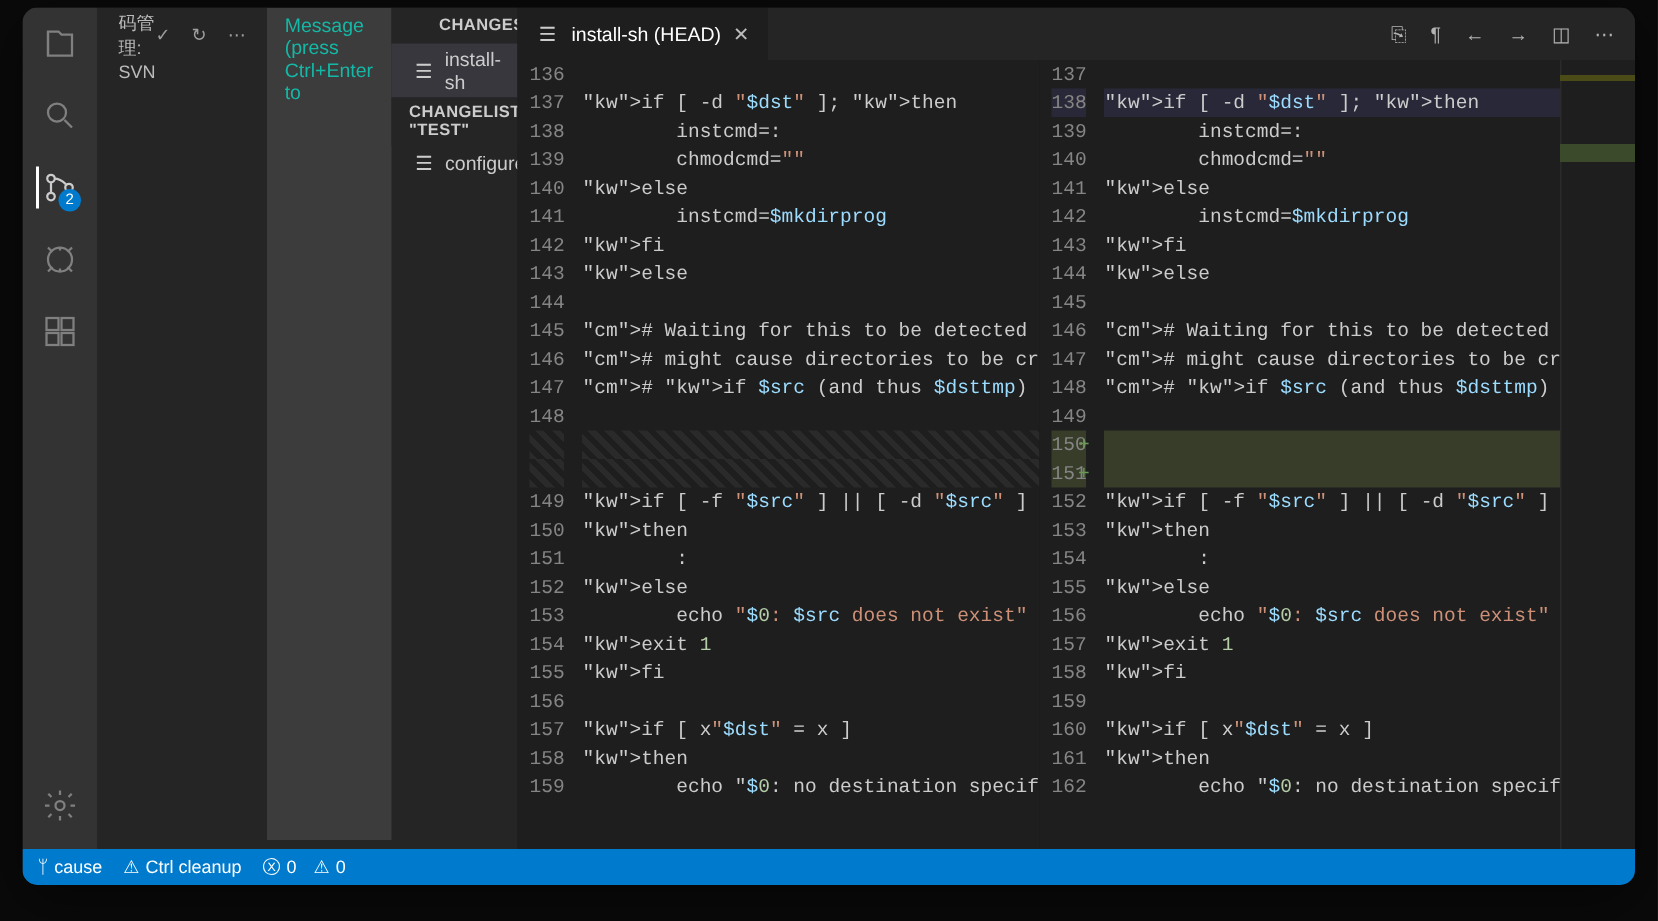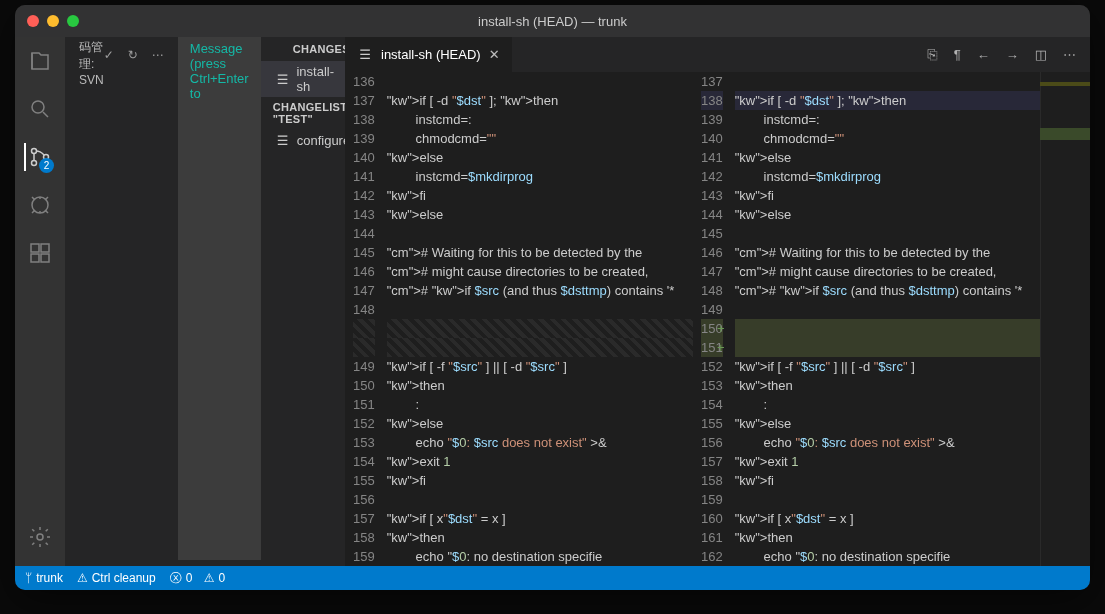--- a/index.html
+++ b/index.html
@@ -29,21 +29,21 @@
 .fic{width:16px;display:inline-flex;align-items:center;justify-content:center;color:#ccc}
 .mbadge{background:#0e639c;color:#fff;width:16px;height:16px;border-radius:3px;font-size:11px;display:flex;align-items:center;justify-content:center;font-weight:500}
 .gutter-ic{opacity:.7}
 .editor{flex:1;background:#1e1e1e;display:flex;flex-direction:column;overflow:hidden}
 .tabs{height:35px;background:#252526;display:flex;align-items:stretch;justify-content:space-between}
 .tabs .left{display:flex}
 .tab{display:flex;align-items:center;gap:8px;padding:0 12px;background:#1e1e1e;color:#fff;font-size:13px}
 .tab .close{opacity:.7}
 .tabs .right{display:flex;align-items:center;gap:16px;padding:0 14px;color:#ccc}
 .tabs .right span{opacity:.85}
-.diff{flex:1;display:flex;overflow:hidden;font-family:Liberation Sans, sans-serif;font-size:13px;line-height:19px}
+.diff{flex:1;display:flex;overflow:hidden;font-family:Liberation Mono, monospace;font-size:13px;line-height:19px}
 .pane{display:flex;overflow:hidden}
 .pane.left{width:348px;flex-shrink:0}
 .pane.right{flex:1;position:relative}
 .gut{background:#1e1e1e;color:#858585;text-align:right;padding:0 12px 0 8px;flex-shrink:0;white-space:pre}
 .code{background:#1e1e1e;white-space:pre;overflow:hidden;flex:1;position:relative}
 .ln{height:19px;display:flex;align-items:center}
 .ln.del{background:repeating-linear-gradient(45deg,#2a2a2a,#2a2a2a 4px,#1e1e1e 4px,#1e1e1e 8px)}
 .ln.add{background:#373d29}
 .gadd{color:#858585;position:relative}
 .gadd::after{content:"+";position:absolute;right:-2px;color:#6a9955}.str{color:#ce9178}.var{color:#9cdcfe}.num{color:#b5cea8}
@@ -51,28 +51,20 @@
 .mmap .chunk{position:absolute;right:0;width:50px;height:8px}
 .statusbar{height:24px;background:#007acc;display:flex;align-items:center;justify-content:space-between;padding:0 10px;color:#fff;font-size:12px}
 .statusbar .grp{display:flex;align-items:center;gap:14px}
 .statusbar .item{display:flex;align-items:center;gap:4px}
 .cursor-line{background:#282838}
 </style>
 </head>
 <body>
 
 <div class="window">
-  <div class="titlebar">
-    <div class="traffic">
-      <div class="dot" style="background:#ff5f57"></div>
-      <div class="dot" style="background:#febc2e"></div>
-      <div class="dot" style="background:#28c840"></div>
-    </div>
-    <div class="title-text">install-sh (HEAD) — trunk</div>
-  </div>
 
   <div class="body">
     <div class="actbar">
       <div class="ic">
           <svg viewBox="0 0 24 24">
             <path d="M4 4h7l2 2h7v14H4z"></path>
             <path d="M4 4v16"></path>
           </svg>
         </div>
       <div class="ic">
@@ -185,21 +177,21 @@
             </div></div>
         </div>
       </div>
     </div>
   </div>
 
   <div class="statusbar">
     <div class="grp">
       <div class="item">
           <span>ᛘ</span>
-          <span>trunk</span>
+          <span>cause</span>
         </div>
       <div class="item">
           <span>⚠</span>
           <span>Ctrl cleanup</span>
         </div>
       <div class="item"><span>ⓧ</span><span>0</span>&nbsp;<span>⚠</span><span>0</span></div>
     </div>
   </div>
 </div>
 

